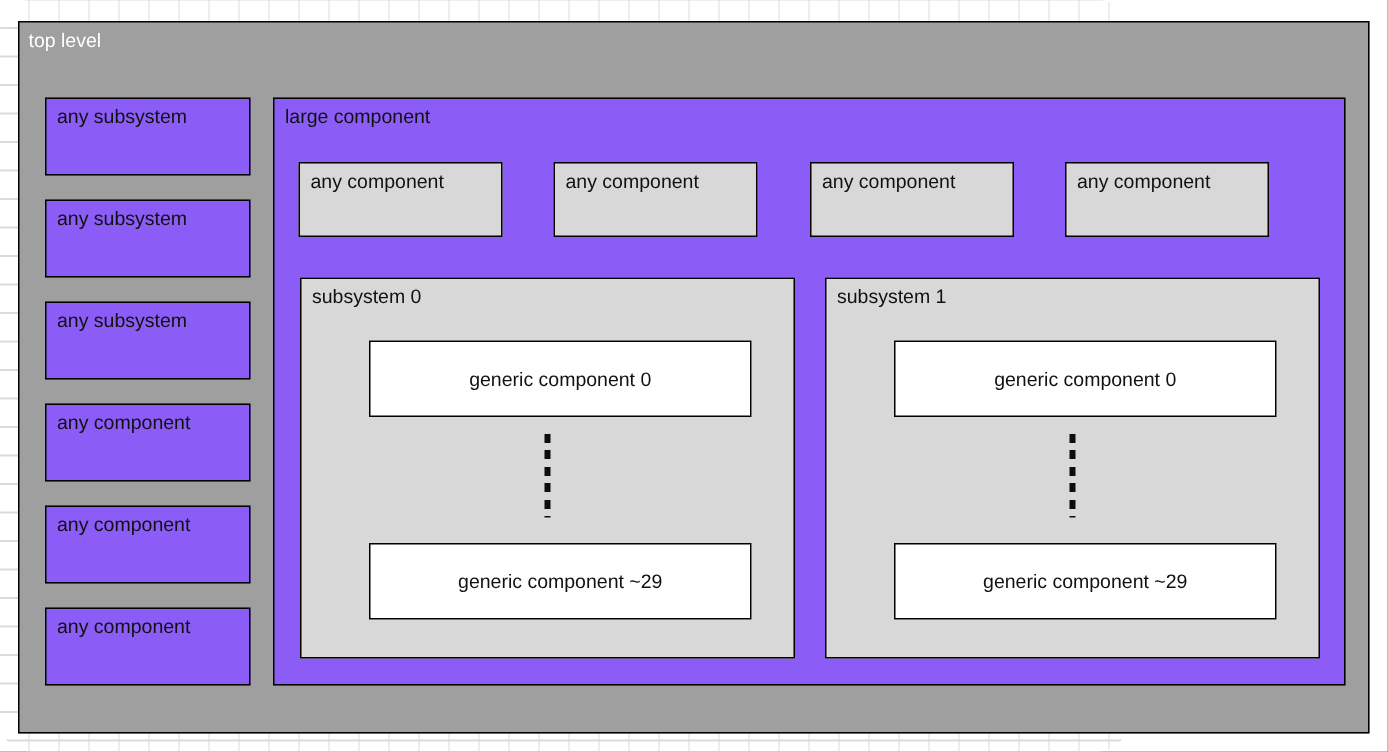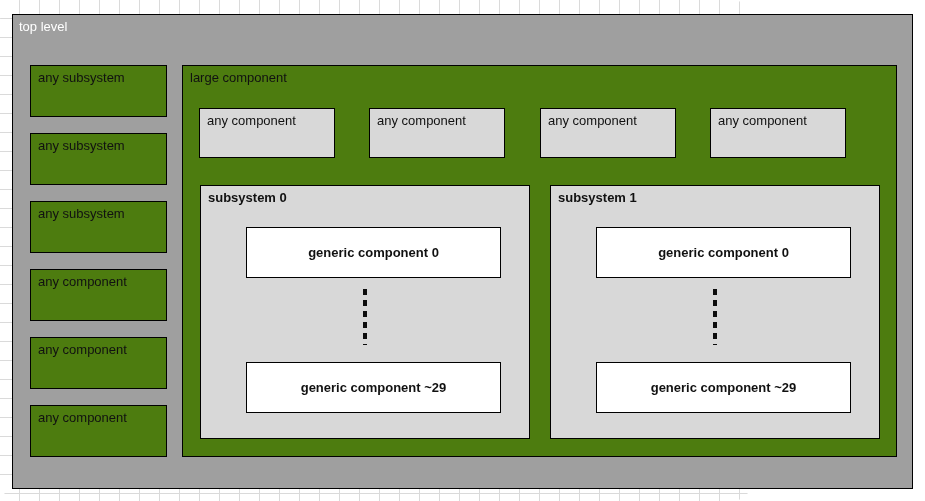--- a/index.html
+++ b/index.html
@@ -31,34 +31,34 @@
     width: 901px; height: 475px;
     background: #9f9f9f;
   }
   .tag {
     position: absolute;
     top: 4px; left: 7px;
     white-space: nowrap;
     pointer-events: none;
   }
   .top-level > .tag { color: #ffffff; left: 6px; }
-  .l2 { background: #4d7c0f; }
+  .l2 { background: #8b5cf6; }
   .l3 { background: #d8d8d8; }
   .leaf { background: #ffffff; margin-left: 17px; }
 
   .left-item { left: 17px; width: 137px; height: 52px; }
   .lp0 { top: 50px; }  .lp1 { top: 118px; } .lp2 { top: 186px; }
   .lp3 { top: 254px; } .lp4 { top: 322px; } .lp5 { top: 390px; }
 
   .large-subsystem { left: 169px; top: 50px; width: 715px; height: 392px; }
 
   .comp { top: 42px; width: 136px; height: 50px; }
   .cp0 { left: 16px; } .cp1 { left: 186px; } .cp2 { left: 357px; } .cp3 { left: 527px; }
 
-  .subsys { top: 119px; width: 330px; height: 254px; font-weight: bold; }
+  .subsys { top: 119px; width: 330px; height: 254px; }
   .sp0 { left: 17px; } .sp1 { left: 367px; }
 
   .generic {
     left: 28px; right: 28px; height: 51px;
     display: flex; align-items: center; justify-content: center;
     text-align: center;
   }
   .gfirst { top: 41px; }
   .glast  { top: 176px; }
 

